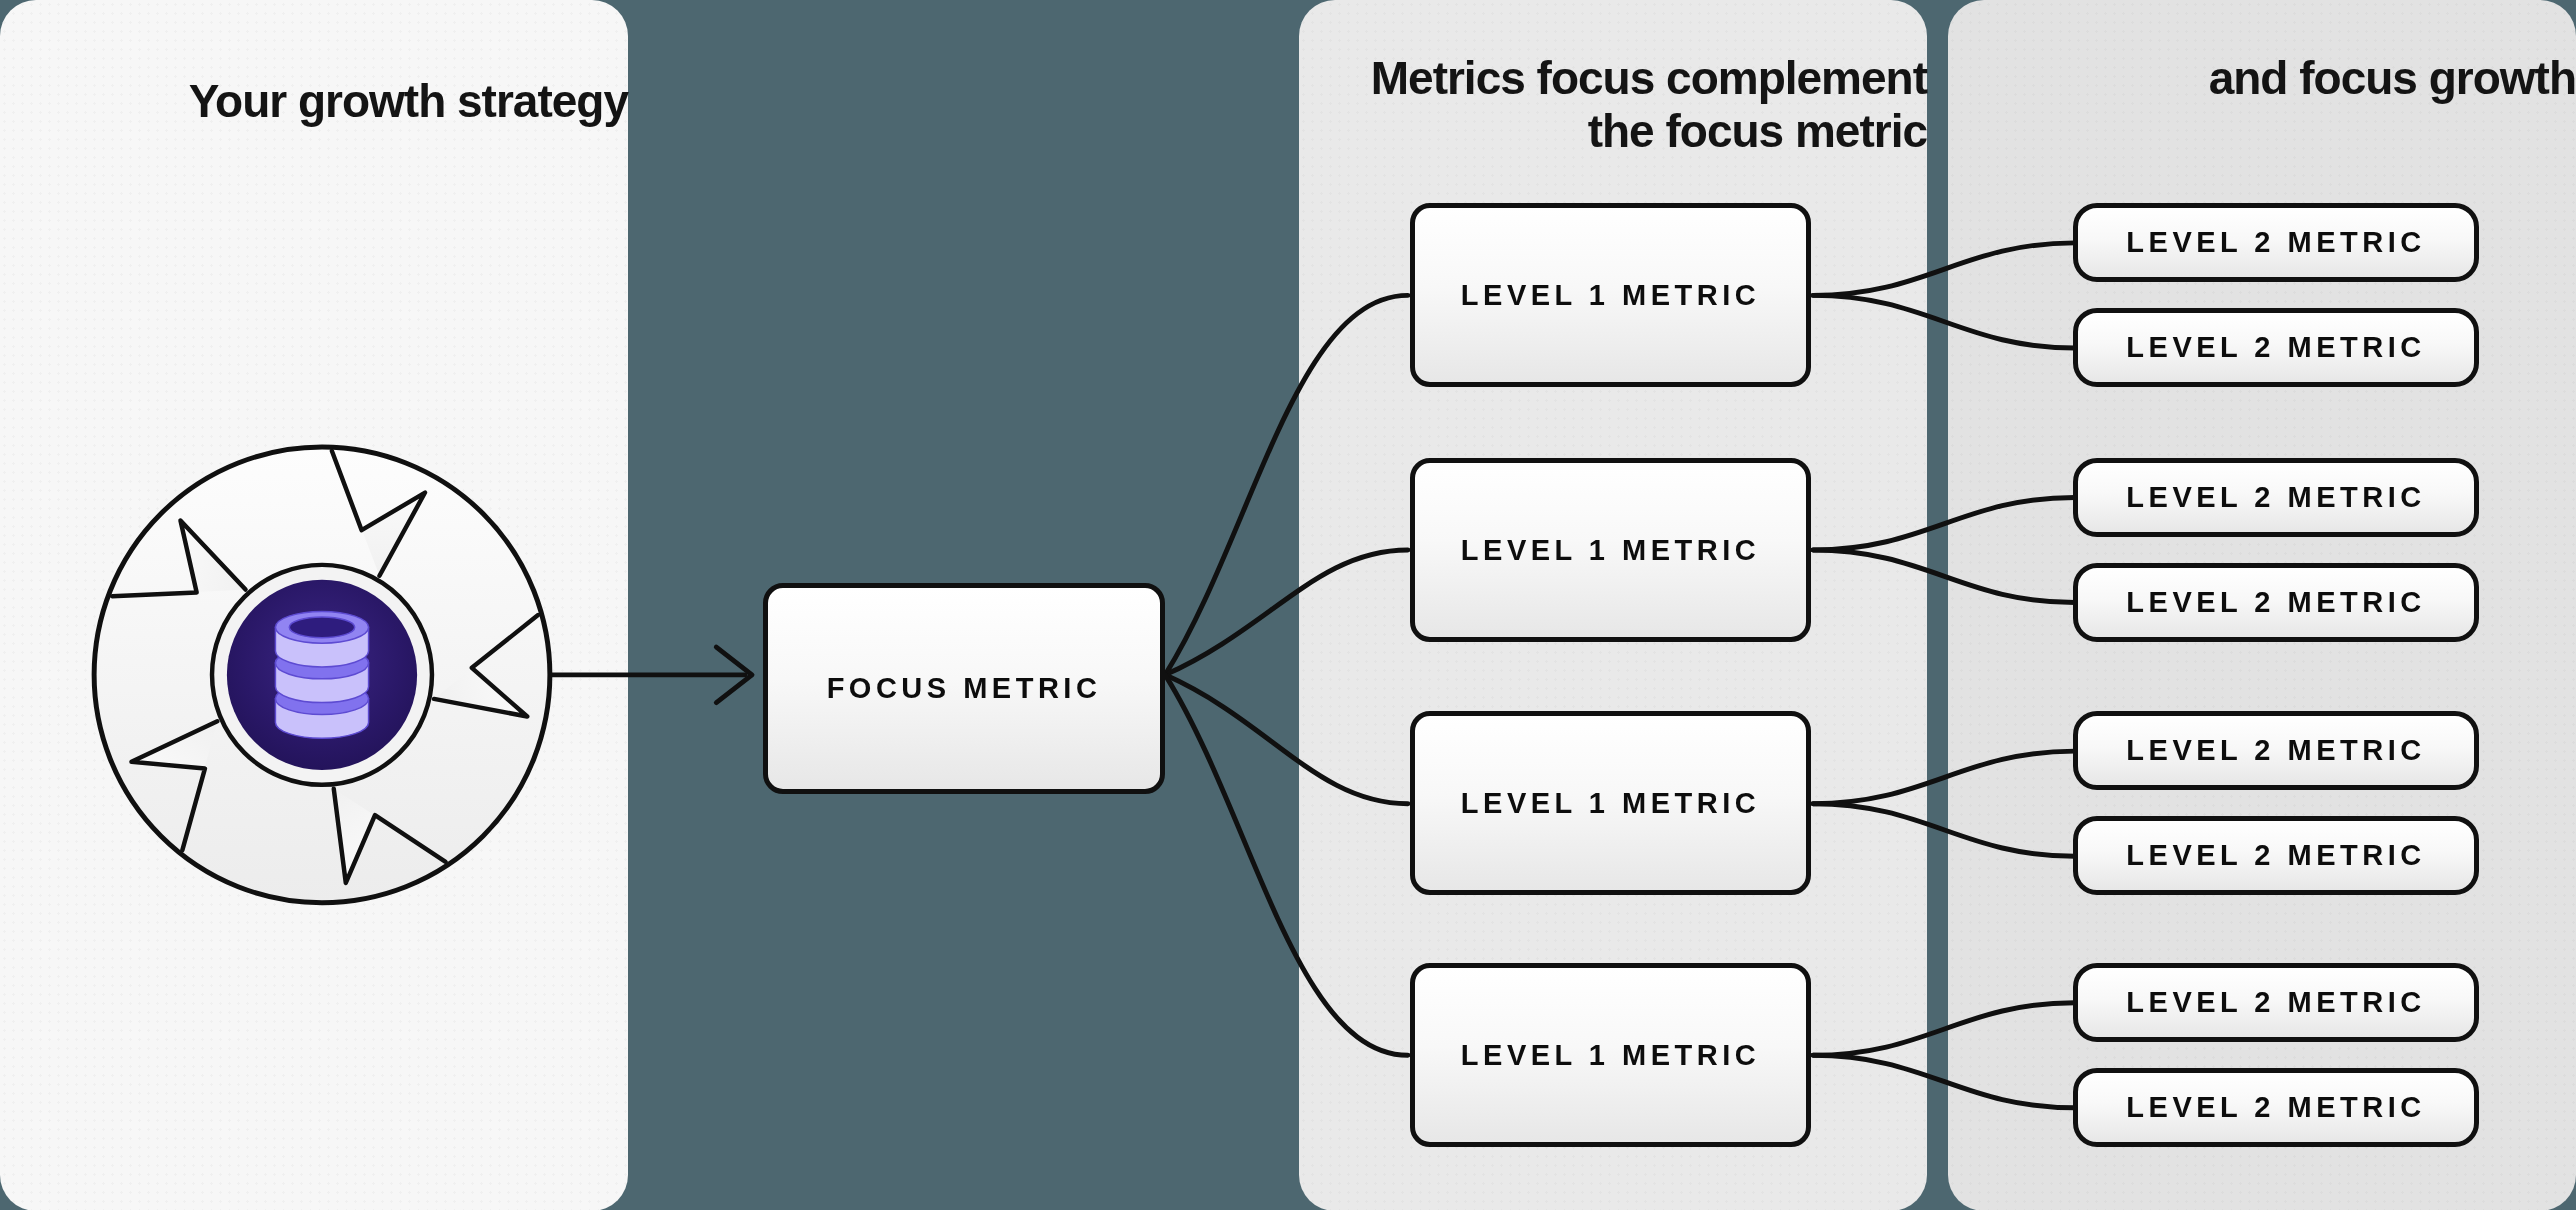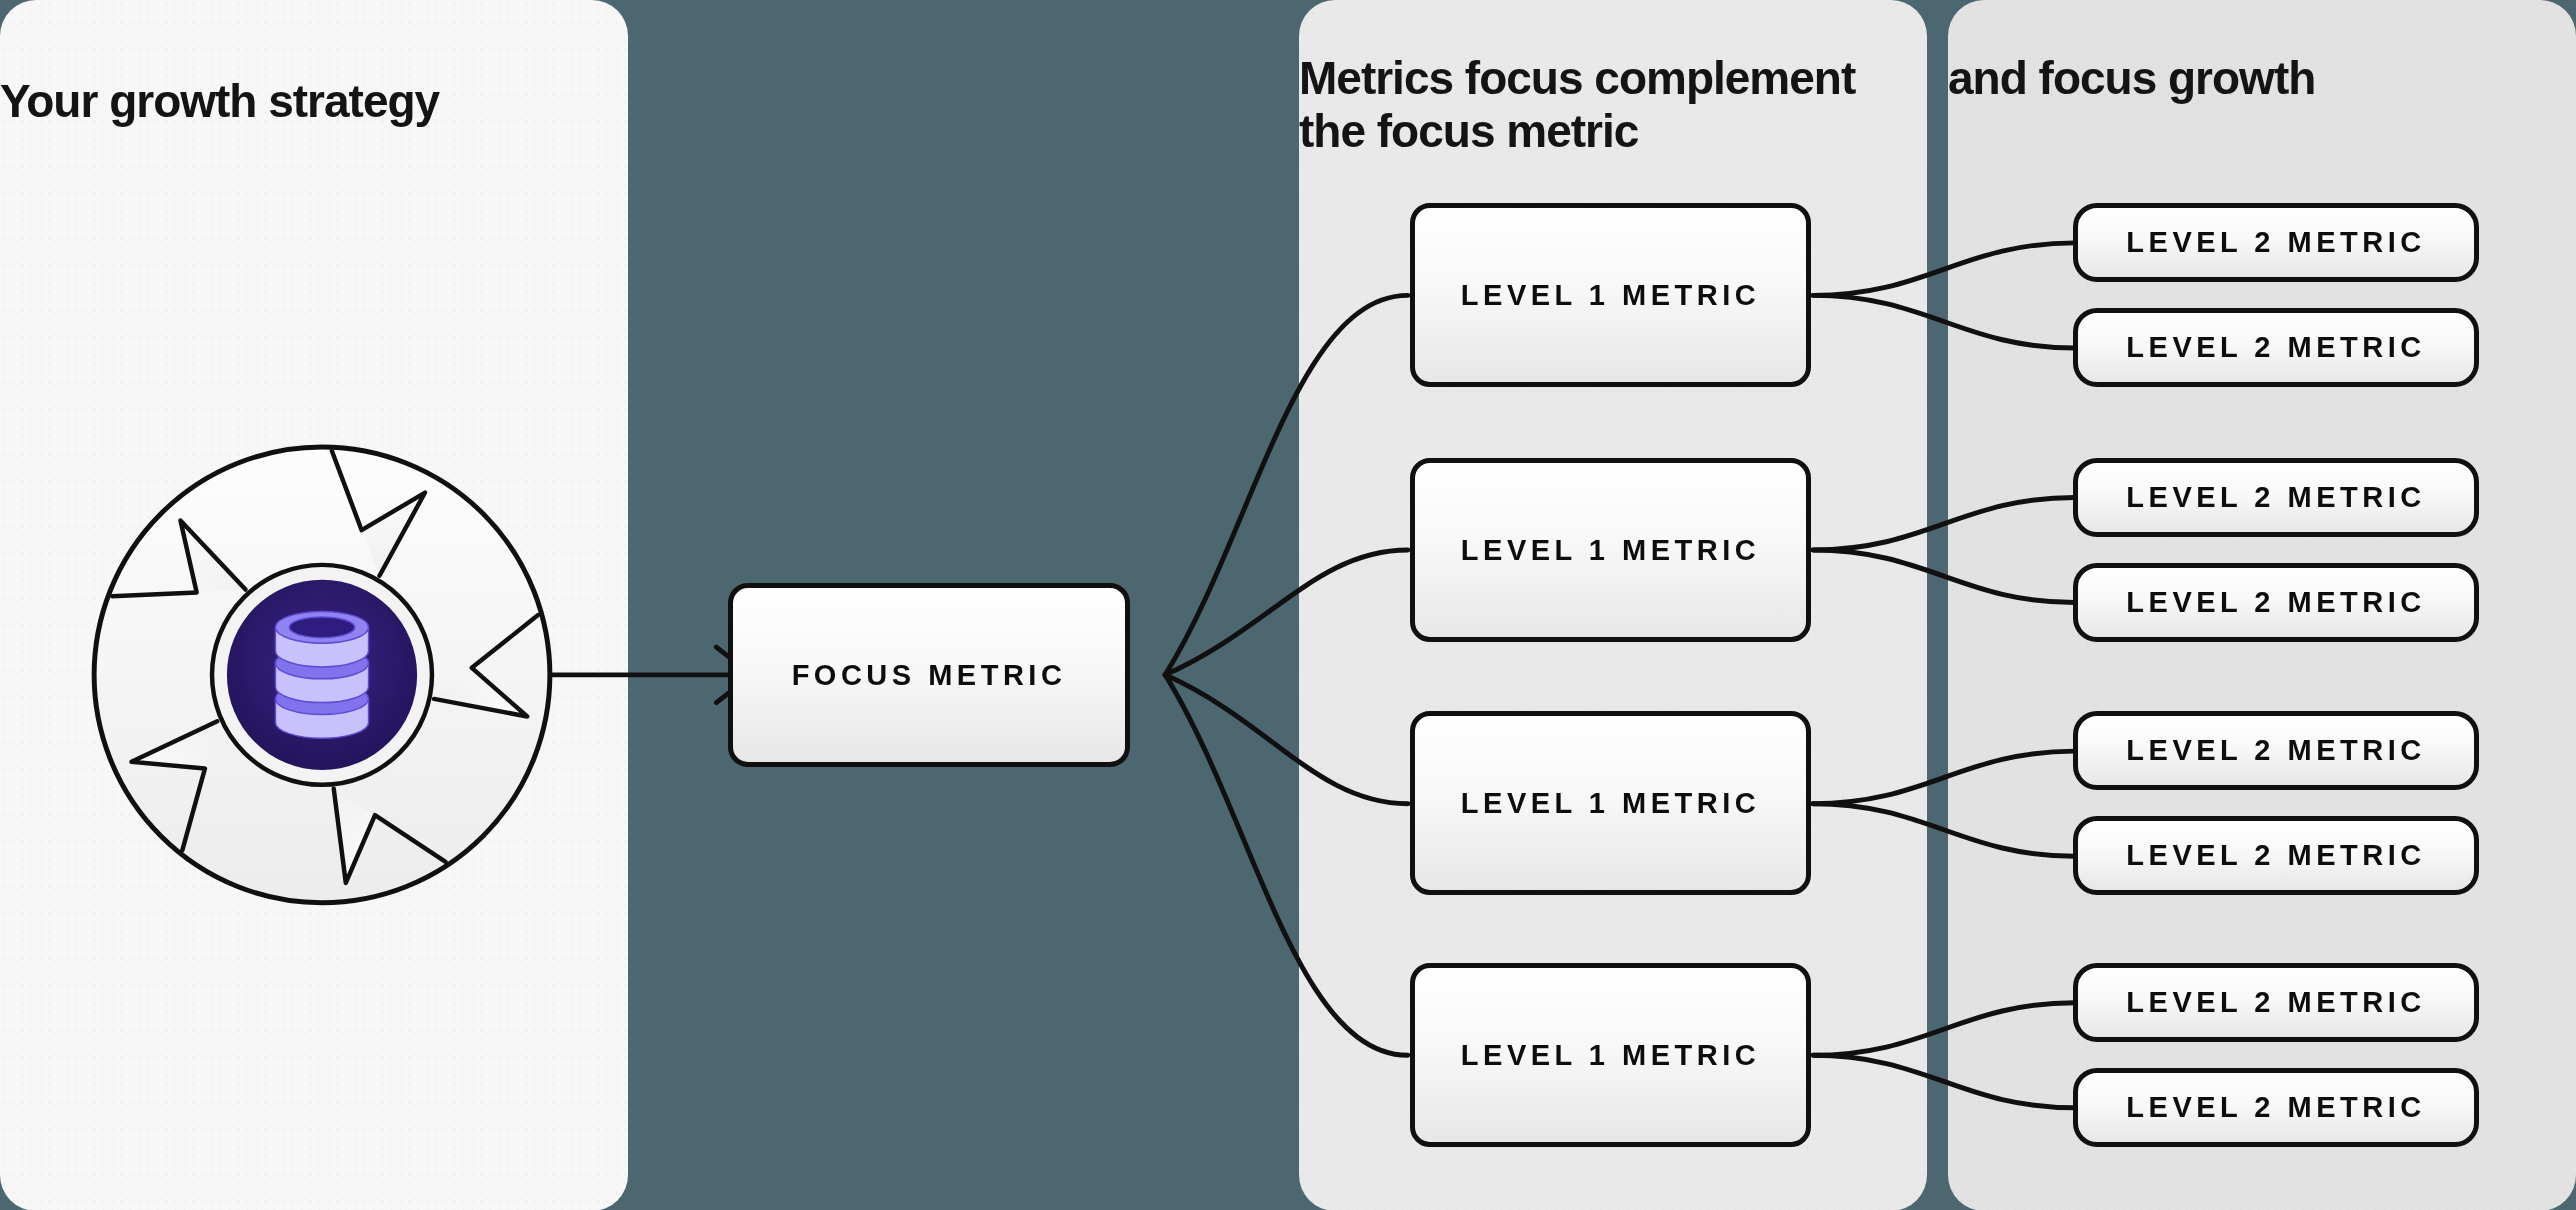--- a/index.html
+++ b/index.html
@@ -15,36 +15,36 @@
     border-radius:36px;
     background-image:radial-gradient(rgba(0,0,0,0.028) 1.2px, transparent 1.2px);
     background-size:9px 9px;
   }
   .panel-1{left:0;background-color:#f7f7f7;}
   .panel-2{left:649px;background-color:#f3f3f3;}
   .panel-3{left:1299px;background-color:#e9e9e9;}
   .panel-4{left:1948px;background-color:#e2e2e2;}
   .panel-title{
     position:absolute;left:0;width:100%;margin:0;
-    text-align:left;color:#141414;
+    text-align:right;color:#141414;
     font-size:46px;line-height:53px;font-weight:700;letter-spacing:-1px;
   }
   .panel-1 .panel-title{top:75px;}
   .panel-2 .panel-title,.panel-3 .panel-title,.panel-4 .panel-title{top:52px;}
   .panel-title span{display:block;}
   svg.overlay{position:absolute;left:0;top:0;z-index:5;}
   .node{
     position:absolute;z-index:10;
     display:flex;align-items:center;justify-content:center;
     border:5px solid #101010;border-radius:20px;
     background:linear-gradient(180deg,#ffffff 0%,#f8f8f8 45%,#e7e7e7 100%);
     color:#0d0d0d;font-weight:700;font-size:29px;letter-spacing:4.5px;
     box-sizing:border-box;white-space:nowrap;
   }
-  .node-focus{left:728px;top:583px;width:402px;height:184px;}
+  .node-focus{left:763px;top:583px;width:402px;height:211px;}
   .node-l1{left:1410px;width:401px;height:184px;}
   .node-l1.i0{top:203px}.node-l1.i1{top:458px}.node-l1.i2{top:711px}.node-l1.i3{top:963px}
   .node-l2{left:2073px;width:406px;height:79px;border-radius:24px;}
   .node-l2.i0{top:203px}.node-l2.i1{top:308px}
   .node-l2.i2{top:458px}.node-l2.i3{top:563px}
   .node-l2.i4{top:711px}.node-l2.i5{top:816px}
   .node-l2.i6{top:963px}.node-l2.i7{top:1068px}
 </style>
 </head>
 <body>

